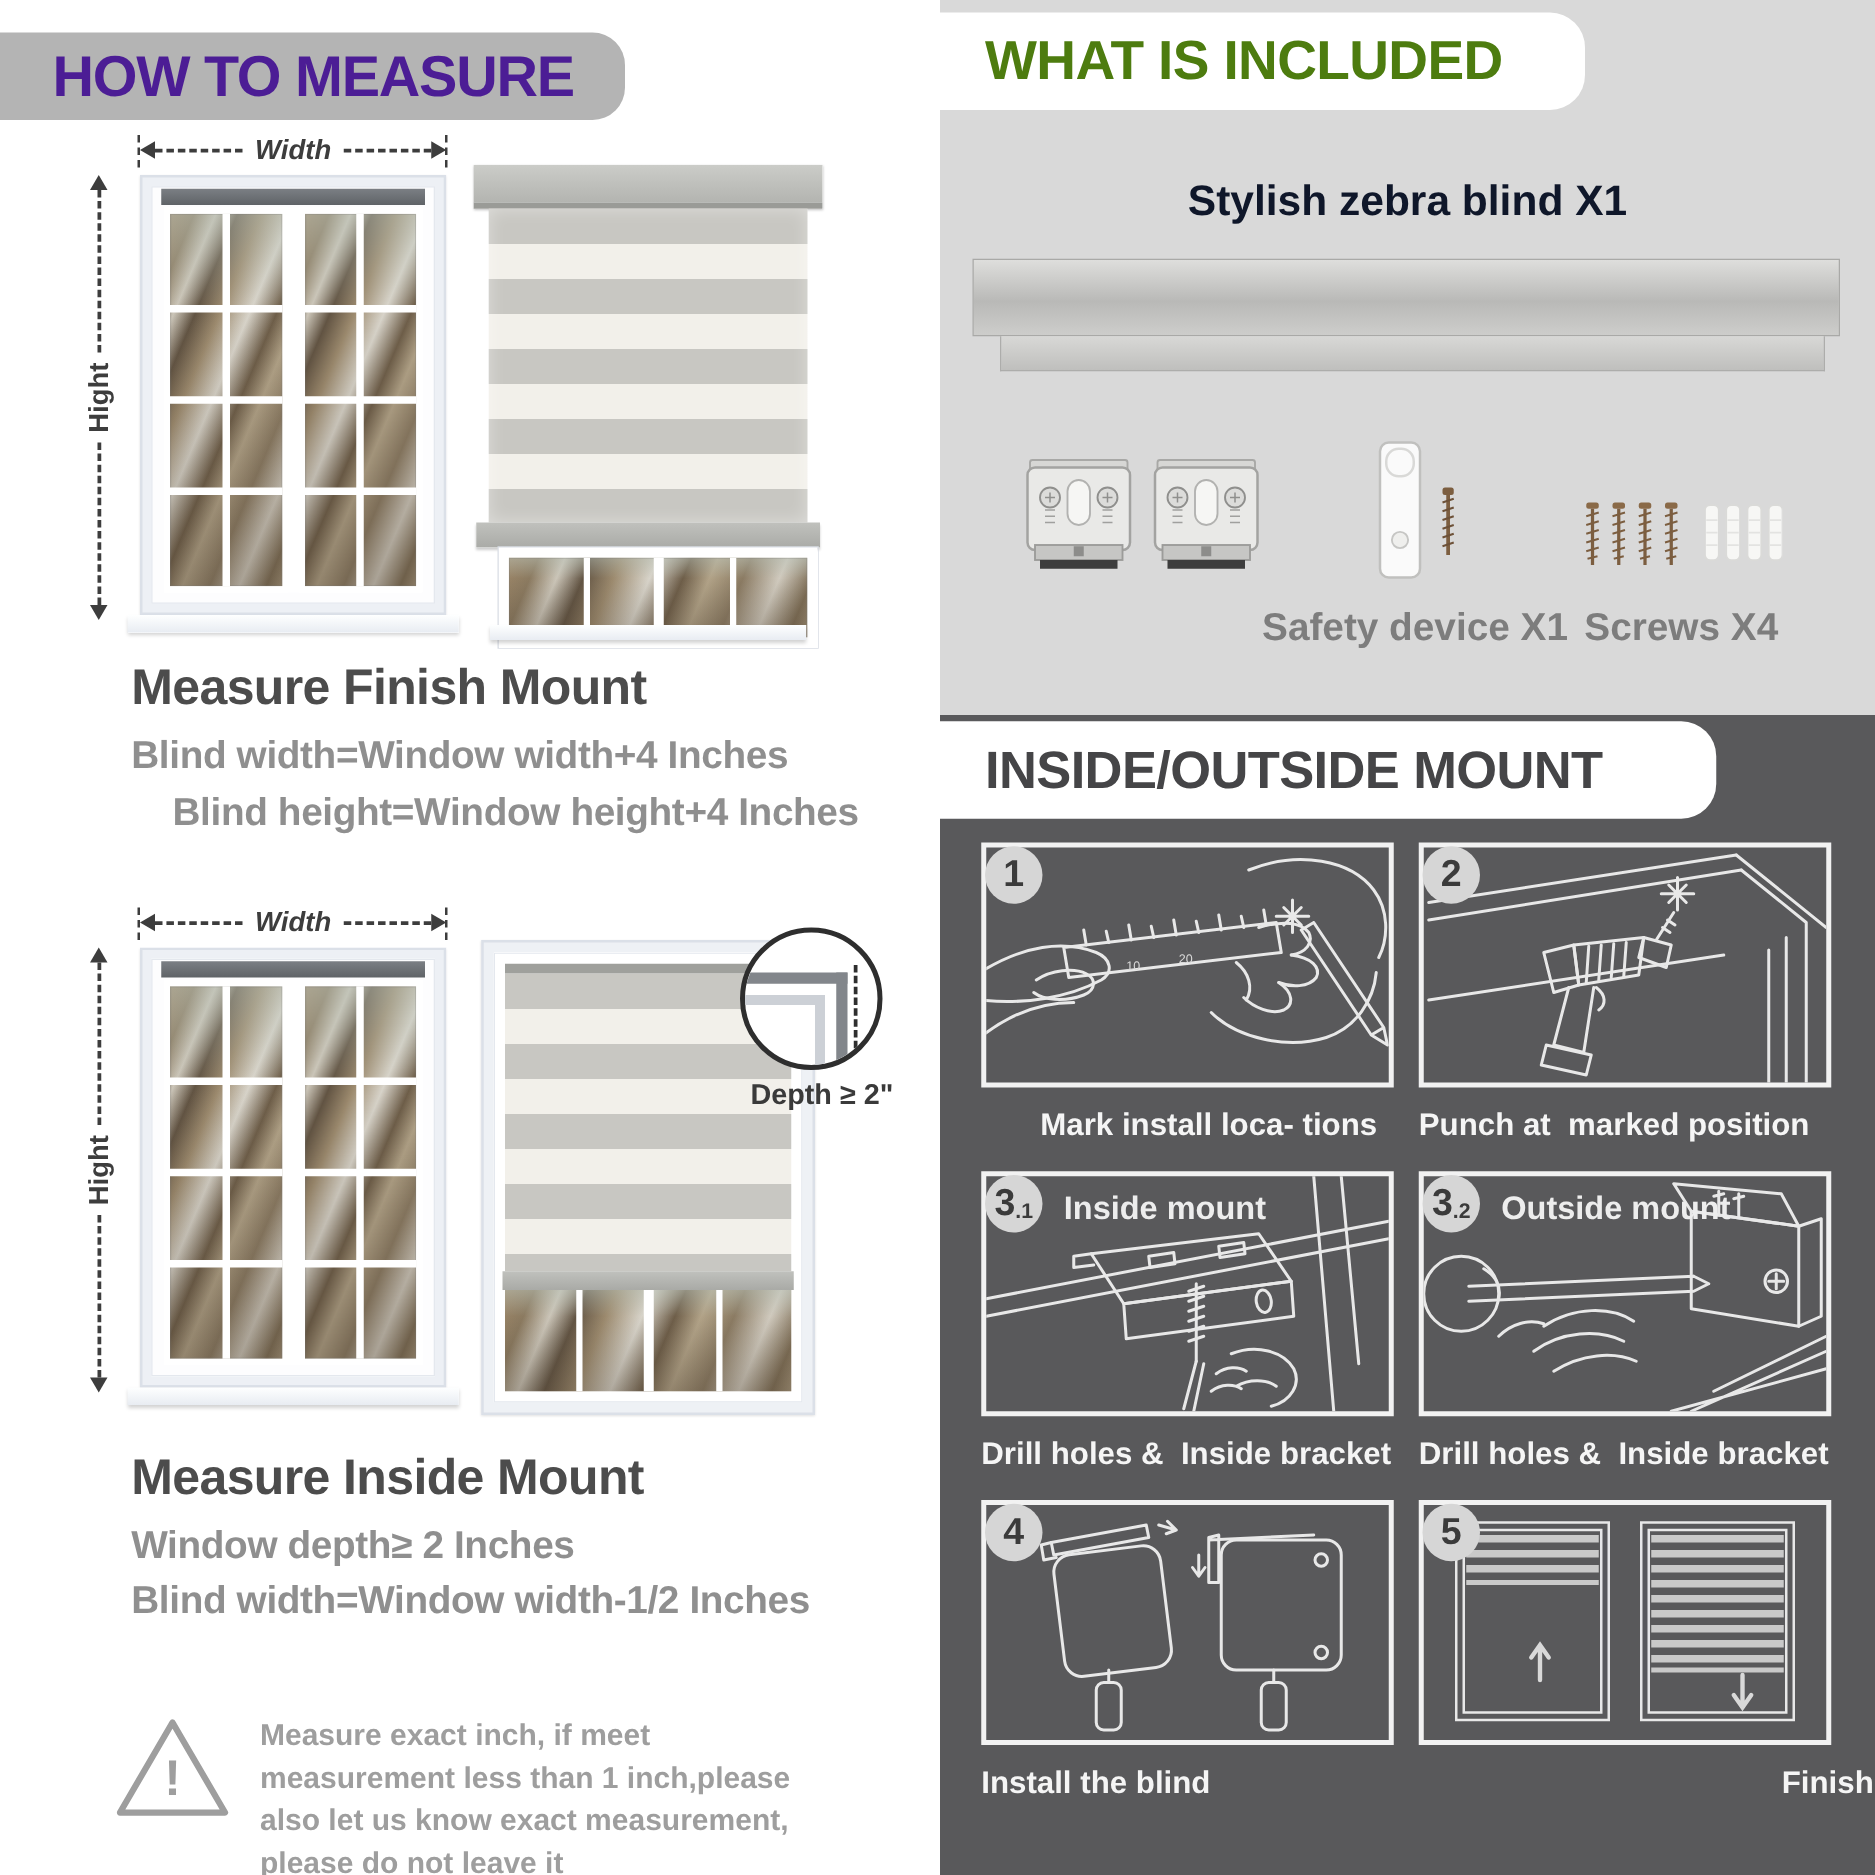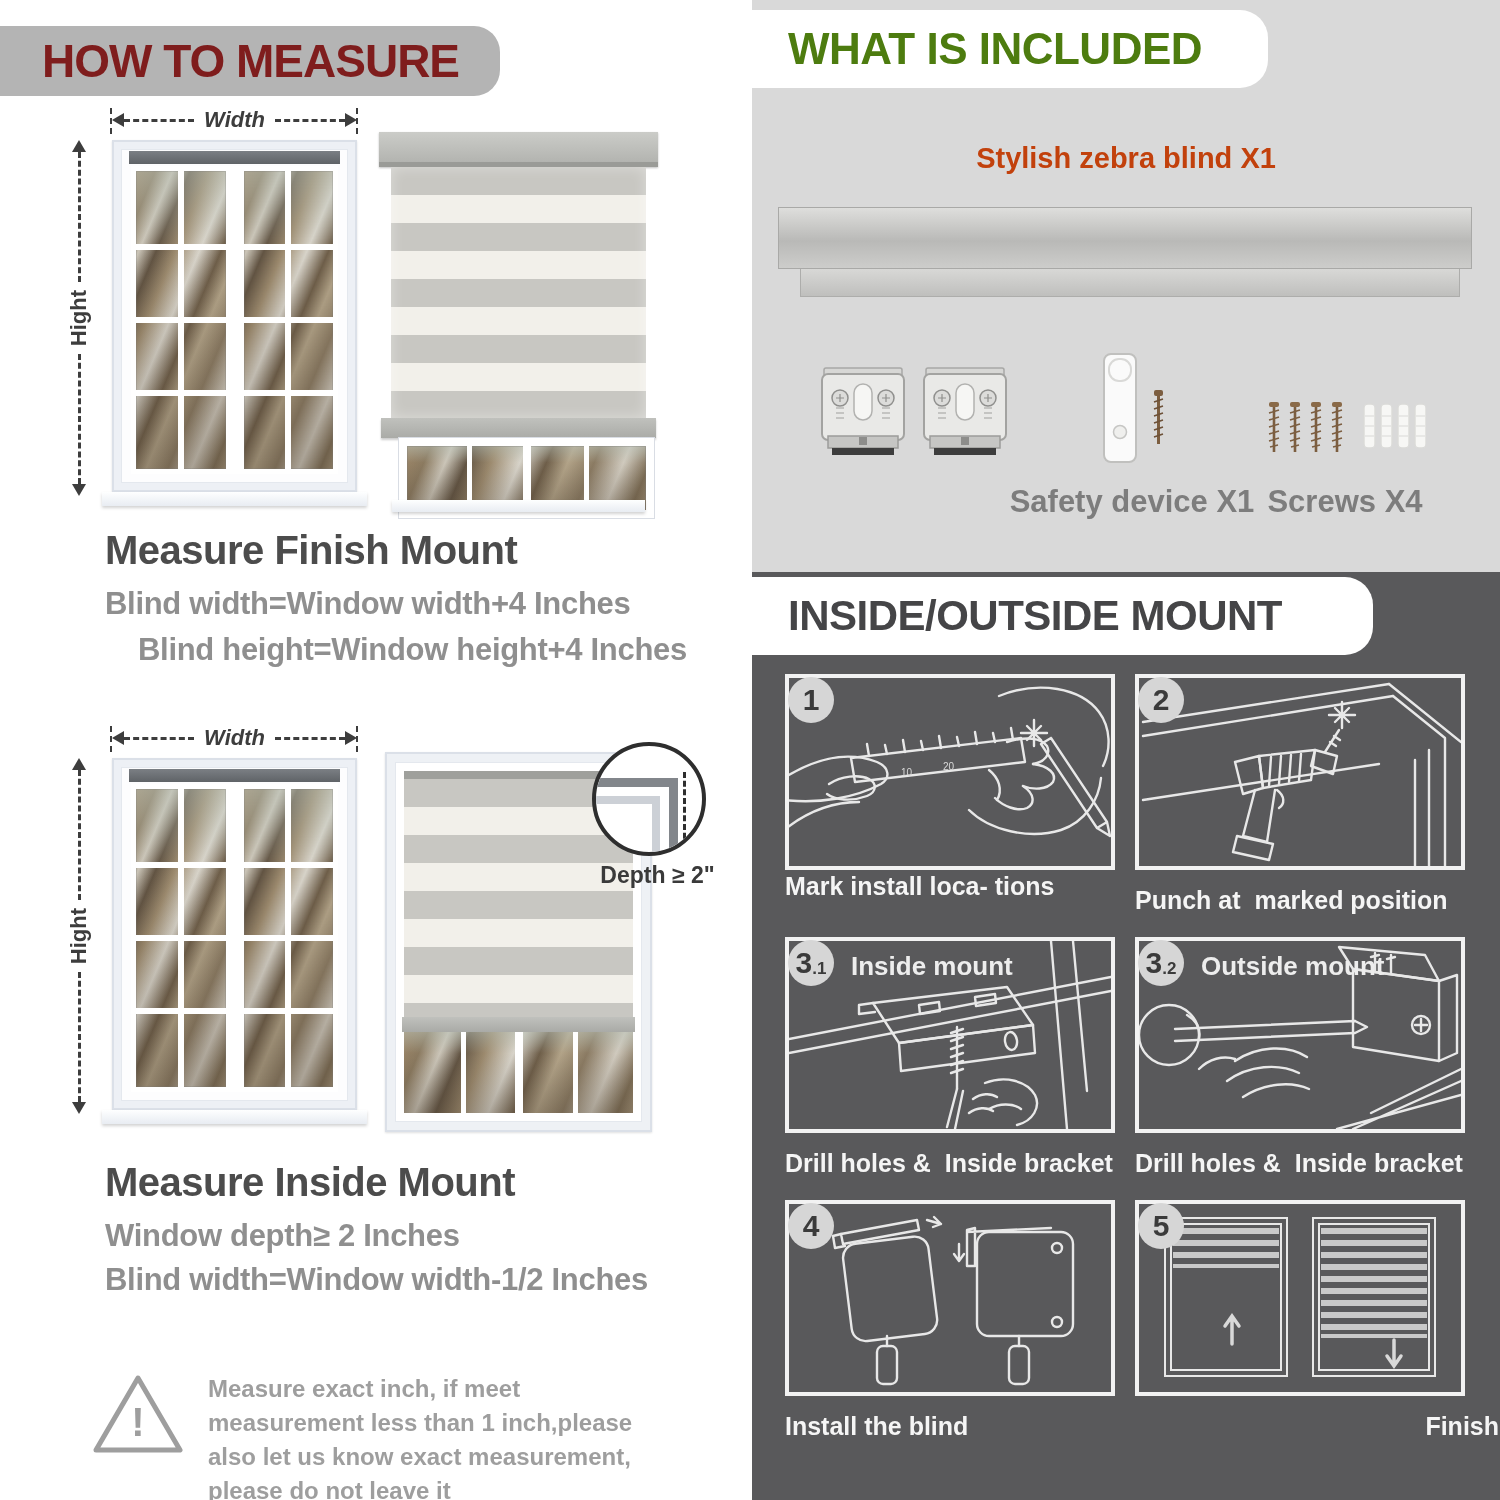--- a/index.html
+++ b/index.html
@@ -2,21 +2,21 @@
 <html><head>
 <meta charset="utf-8">
 <style>
   html,body{margin:0;padding:0;background:#fff;}
   .canvas{position:relative;width:1500px;height:1500px;background:#ffffff;overflow:hidden;
           font-family:"Liberation Sans", sans-serif;}
   .abs{position:absolute;}
 
   
   .howto-banner{position:absolute;left:0;top:26px;width:500px;height:70px;background:#b4b4b4;
-    border-radius:0 26px 26px 0;color:#7f1d1d;font-weight:700;font-size:46px;line-height:70px;
+    border-radius:0 26px 26px 0;color:#4c1d95;font-weight:700;font-size:46px;line-height:70px;
     padding-left:42px;box-sizing:border-box;letter-spacing:-1px;}
 
   .sec-title{position:absolute;font-weight:700;font-size:40px;color:#4c4c4c;letter-spacing:-0.5px;}
   .sec-line{position:absolute;font-weight:700;font-size:31px;color:#8f8f8f;letter-spacing:-0.3px;}
 
   
   .harrow{position:absolute;display:flex;align-items:center;color:#3d3d3d;font-weight:700;font-size:22px;height:24px;}
   .harrow .dash{flex:1;height:0;border-top:3px dashed #3d3d3d;}
   .harrow .lbl{padding:0 10px;white-space:nowrap;font-style:italic;}
   .ah{width:0;height:0;border-top:7px solid transparent;border-bottom:7px solid transparent;}
@@ -78,21 +78,21 @@
 
   .warn-wrap{position:absolute;left:92px;top:1372px;width:600px;display:flex;gap:24px;}
   .warn-text{font-weight:700;font-size:24px;color:#9e9e9e;line-height:34px;width:452px;}
 
   
   .panel-light{position:absolute;left:752px;top:0;width:748px;height:572px;background:#d9d9d9;}
   .inc-banner{position:absolute;left:0;top:10px;width:516px;height:78px;background:#ffffff;
     border-radius:0 28px 28px 0;color:#4d7c0f;font-weight:700;font-size:44px;line-height:78px;
     padding-left:36px;box-sizing:border-box;letter-spacing:-0.5px;}
   .inc-blind-label{position:absolute;left:0;right:0;top:142px;text-align:center;
-    font-weight:700;font-size:29px;color:#c2410c;}
+    font-weight:700;font-size:34px;color:#0f172a;}
   .hr-top{position:absolute;left:26px;top:207px;width:694px;height:62px;
     background:linear-gradient(180deg,#dededc,#b9b9b7 55%,#cdcdcb);
     border:1px solid #a9a9a7;box-sizing:border-box;}
   .hr-bottom{position:absolute;left:48px;top:269px;width:660px;height:28px;
     background:linear-gradient(180deg,#d8d8d6,#bfbfbd);border:1px solid #adadab;border-top:none;box-sizing:border-box;}
   .item-label{position:absolute;top:484px;font-weight:700;font-size:31px;color:#7d7d7d;text-align:center;}
 
   .panel-dark{position:absolute;left:752px;top:572px;width:748px;height:928px;background:#59595b;}
   .mnt-banner{position:absolute;left:0;top:5px;width:621px;height:78px;background:#ffffff;
     border-radius:0 28px 28px 0;color:#454547;font-weight:700;font-size:42px;line-height:78px;
@@ -329,21 +329,21 @@
           <path d="M218,64 C238,58 252,60 258,68 C262,76 256,84 244,86"></path>
           <path d="M244,86 C260,88 268,96 264,104 C258,112 244,112 234,108"></path>
           <path d="M234,108 C246,116 246,126 238,130 C228,134 214,128 206,120"></path>
           <path d="M180,132 C200,152 240,162 272,152 C296,144 310,122 312,100"></path>
           <path d="M200,92 C210,100 214,112 208,122"></path>
         </g>
         <text x="112" y="98" font-size="10" fill="#d9d9d9">10</text>
         <text x="154" y="92" font-size="10" fill="#d9d9d9">20</text>
       </svg>
     </div>
-    <div class="caption" style="left:33px;top:300px;">Mark install loca- tions</div>
+    <div class="caption" style="left:33px;top:314px;text-align:center;">Mark install loca- tions</div>
 
     <div class="step-box" style="left:383px;top:102px;">
       <div class="badge">
         <span class="num">2</span>
           <span class="sub"></span>
       </div>
       <svg viewBox="0 0 322 188">
         <g stroke="#e8e8e8" stroke-width="2.4" fill="none" stroke-linecap="round" stroke-linejoin="round">
           <path d="M4,44 L250,6 M4,58 L254,18"></path>
           <path d="M254,18 L306,60 L306,188 M250,6 L322,64"></path>

